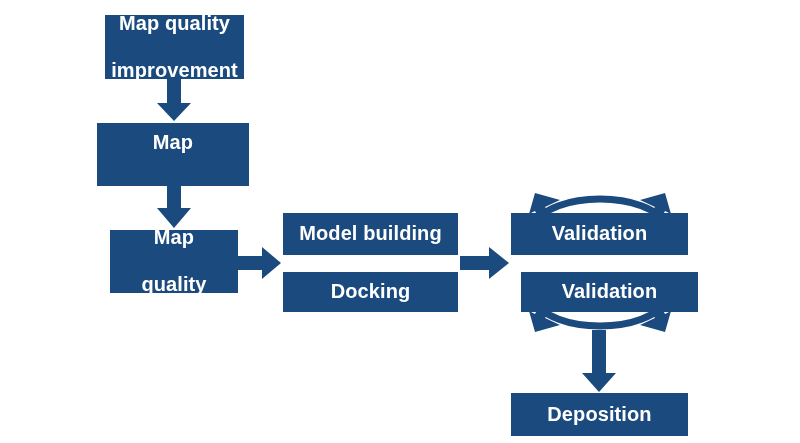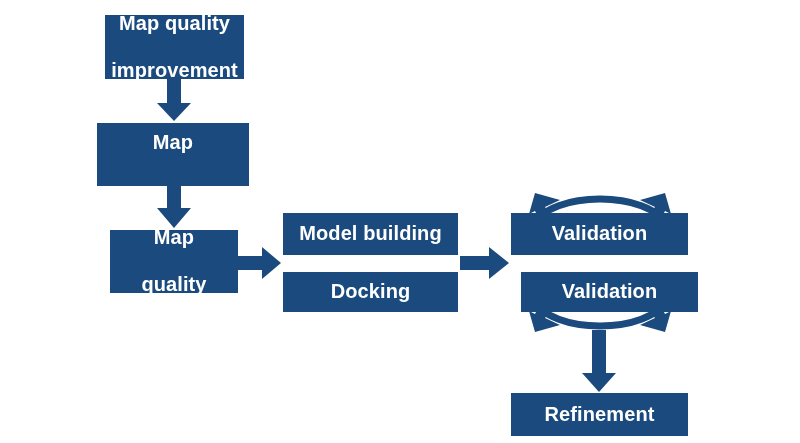--- a/index.html
+++ b/index.html
@@ -139,16 +139,16 @@
 
   <div class="node" id="node-refinement">
     <span>Validation</span>
   </div>
 
   <div class="node" id="node-validation">
     <span>Validation</span>
   </div>
 
   <div class="node" id="node-deposition">
-    <span>Refinement</span>
+    <span>Deposition</span>
   </div>
 
 </div>
 
 </body></html>

